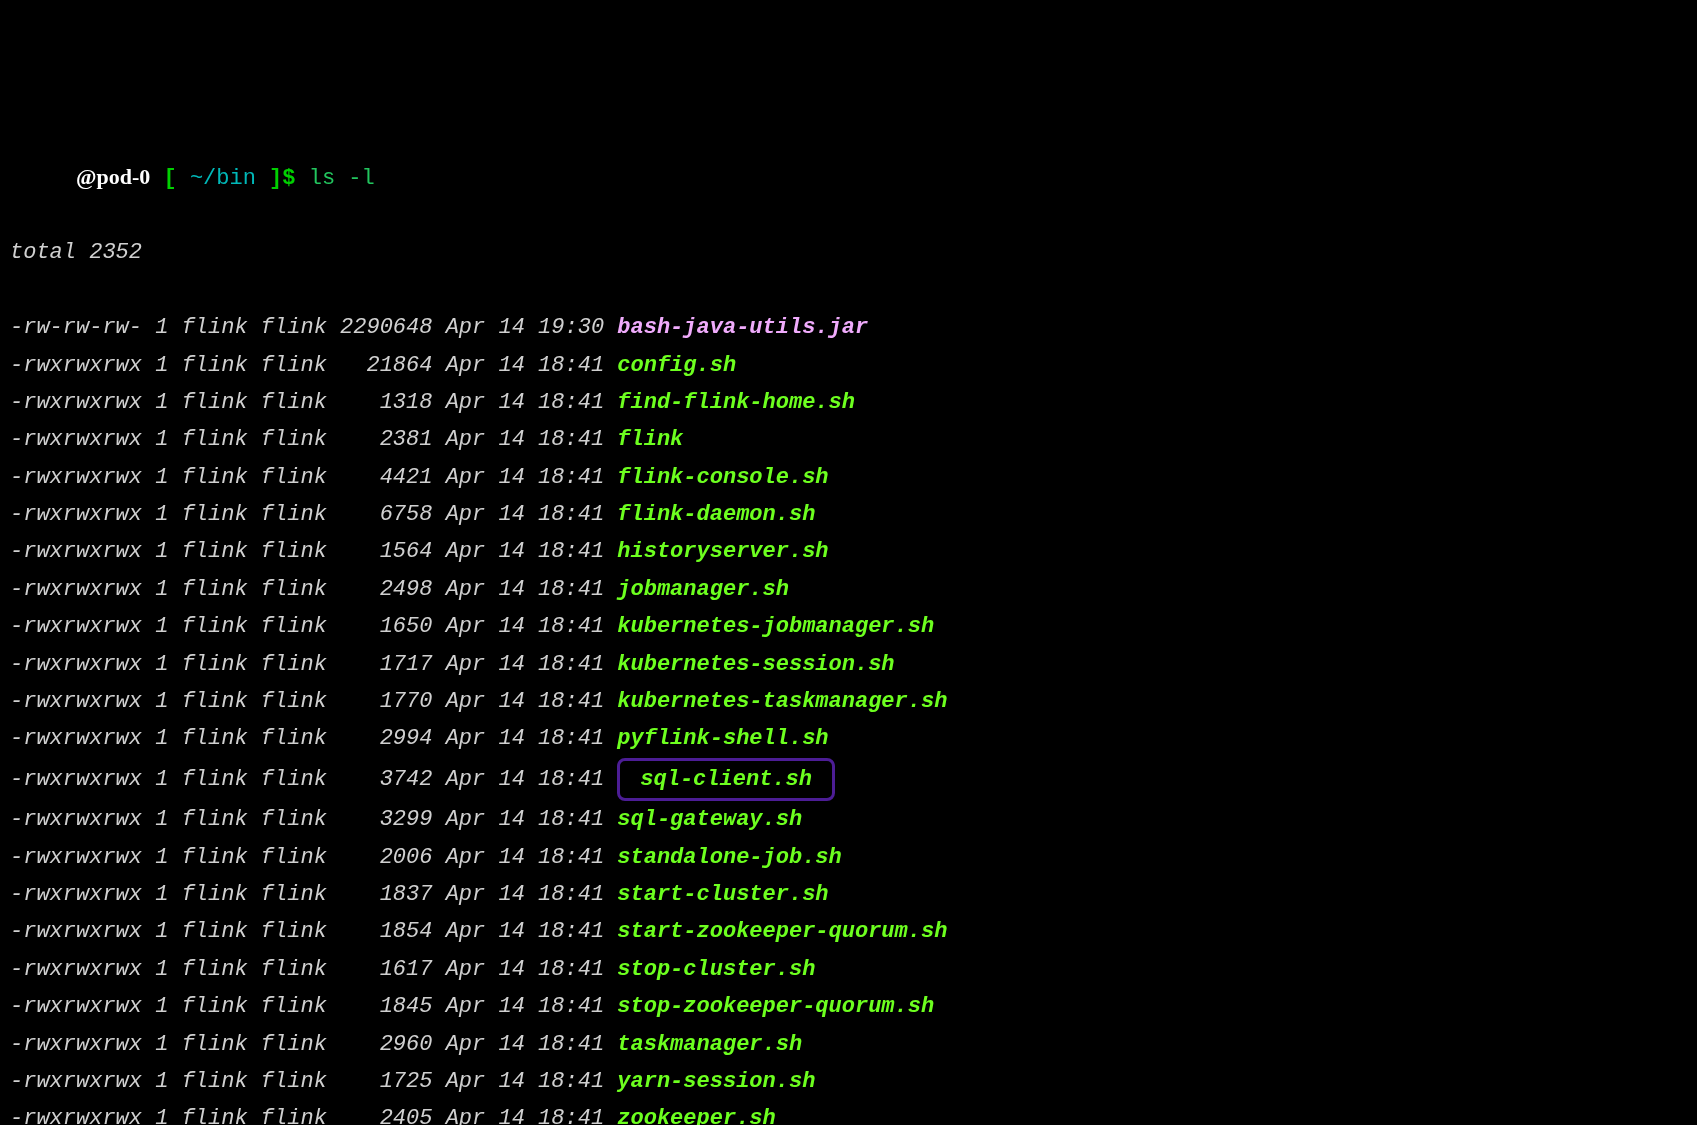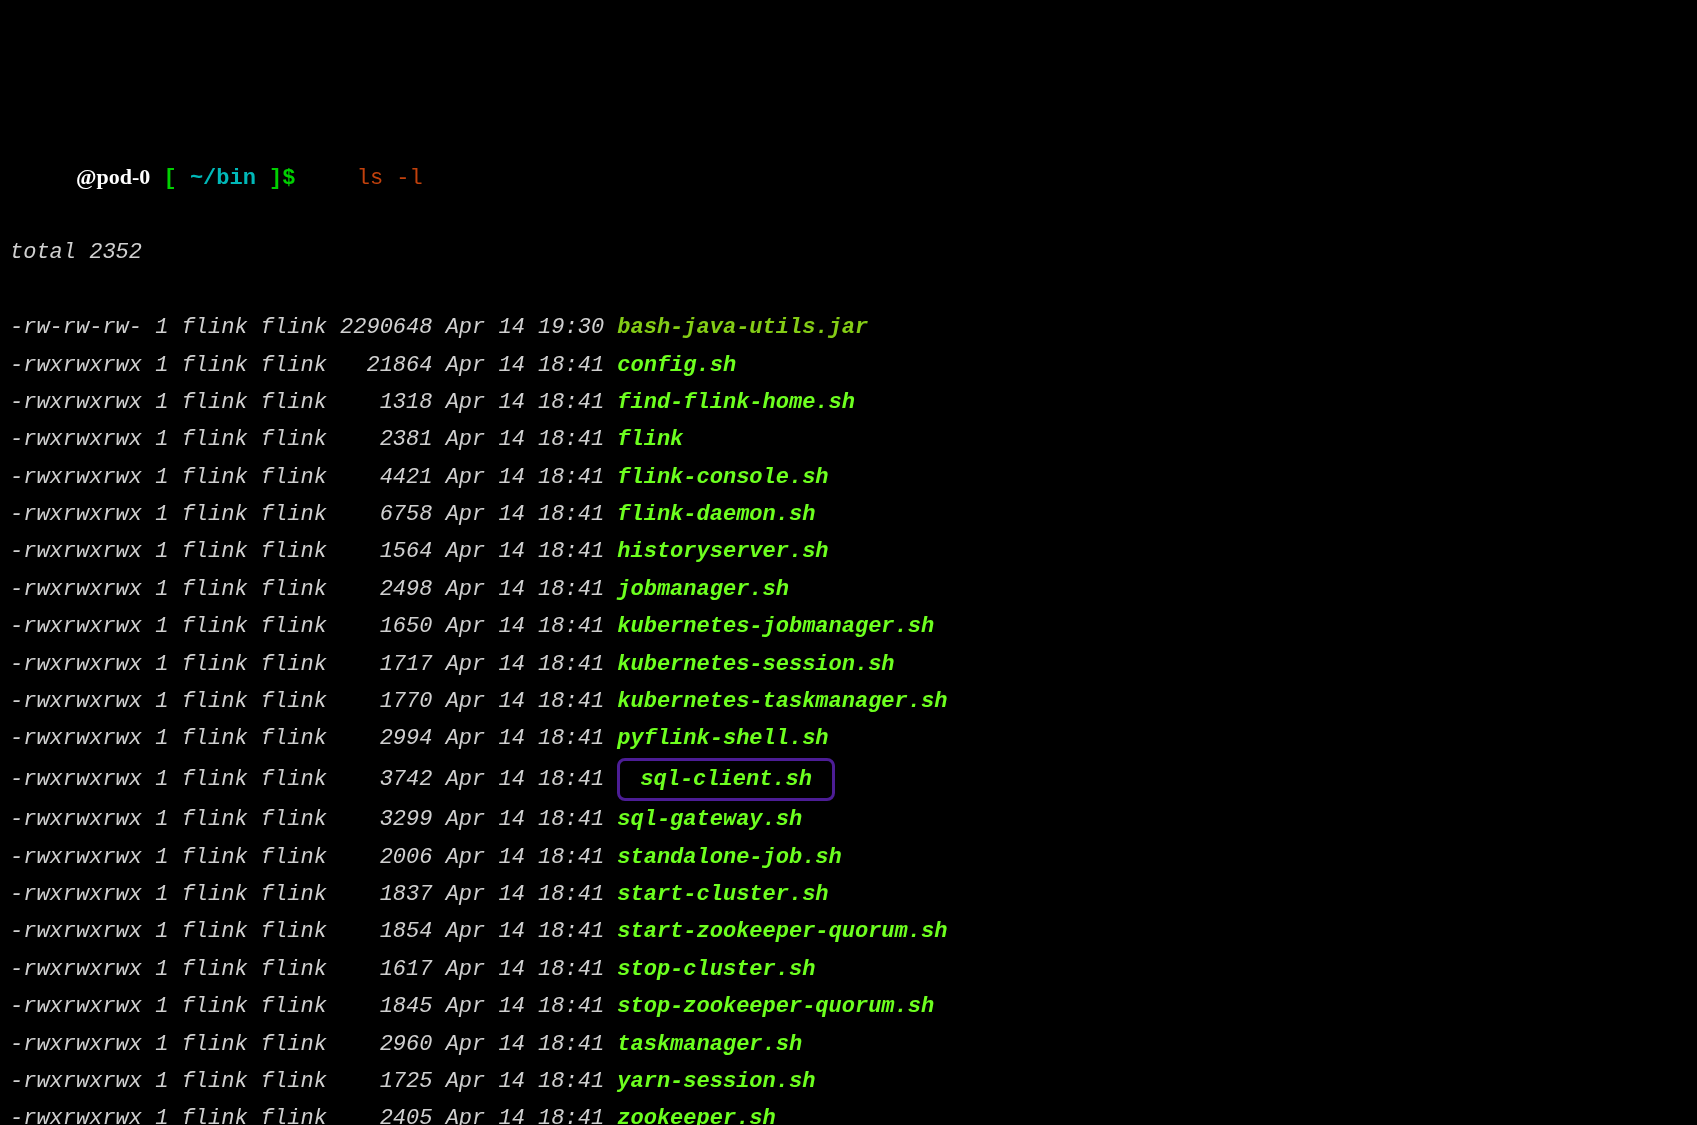--- a/index.html
+++ b/index.html
@@ -9,25 +9,25 @@
       font-size: 22px;
       line-height: 1.7;
       padding: 8px 10px;
       color: #d0d0d0;
       white-space: pre;
       font-weight: 500;
     }
     .prompt-line { white-space: pre; }
     .prompt-white { color: #ffffff; font-weight: bold; font-family: Liberation Serif, serif; }
     .prompt-green { color: #00d000; font-weight: bold; }
-    .prompt-cyan { color: #00b8b8; font-weight: bold; }
-    .cmd { color: #c2410c; margin-left: 48px; }
+    .prompt-cyan { color: #00b8b8; font-weight: normal; }
+    .cmd { color: #22c55e; }
     .row { white-space: pre; font-style: italic; }
     .fname-exec { color: #6dff1f; font-weight: bold; }
-    .fname-reg { color: #84cc16; font-weight: bold; }
+    .fname-reg { color: #f0abfc; font-weight: bold; }
     .highlight-box {
       border: 3px solid #4c1d95;
       border-radius: 8px;
       padding: 0 20px;
       display: inline-block;
     }
     #rows-container { display: block; }
   </style>
 </head>
 <body>

